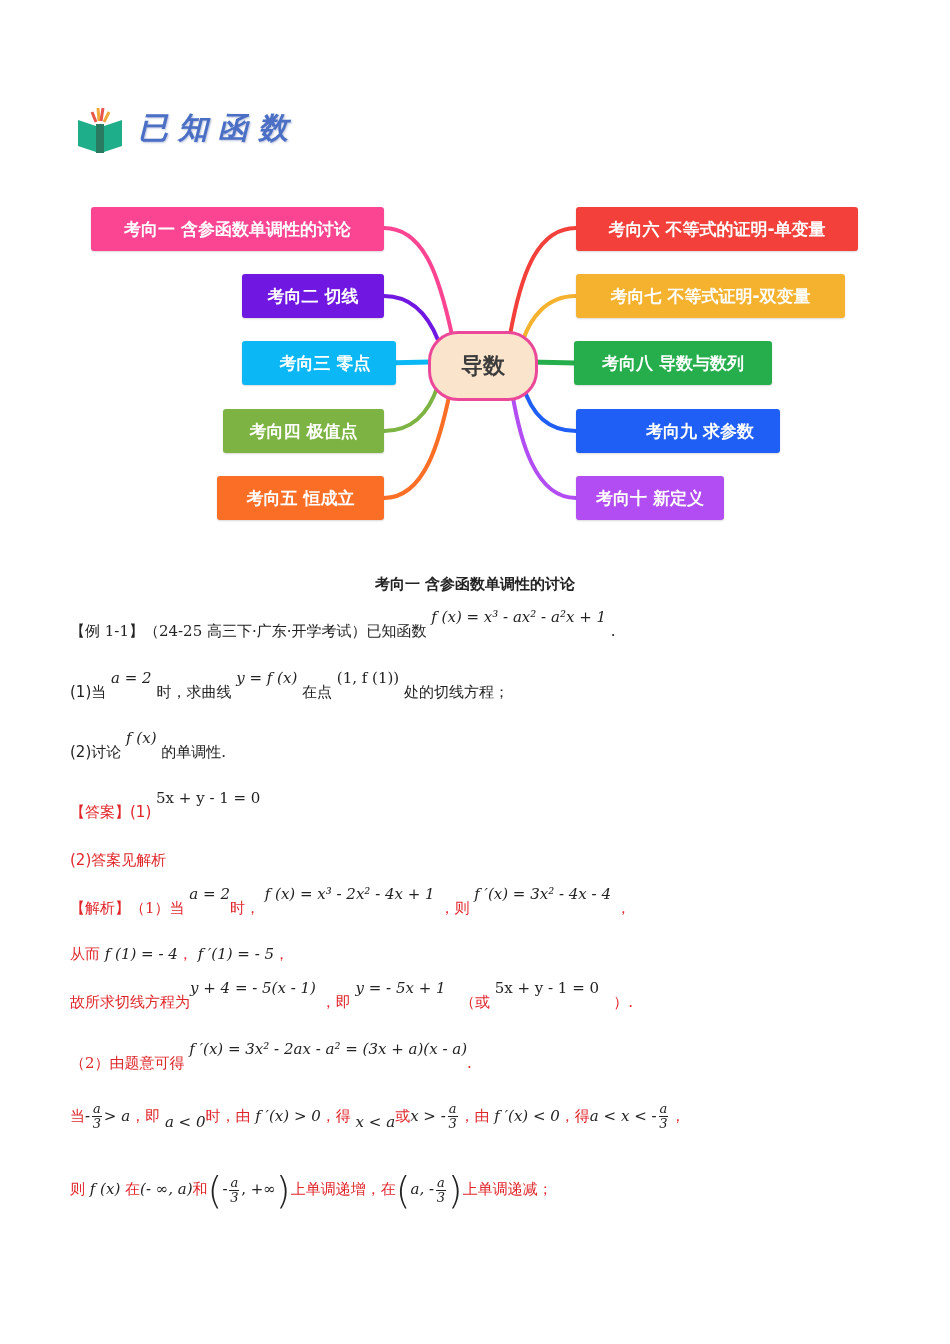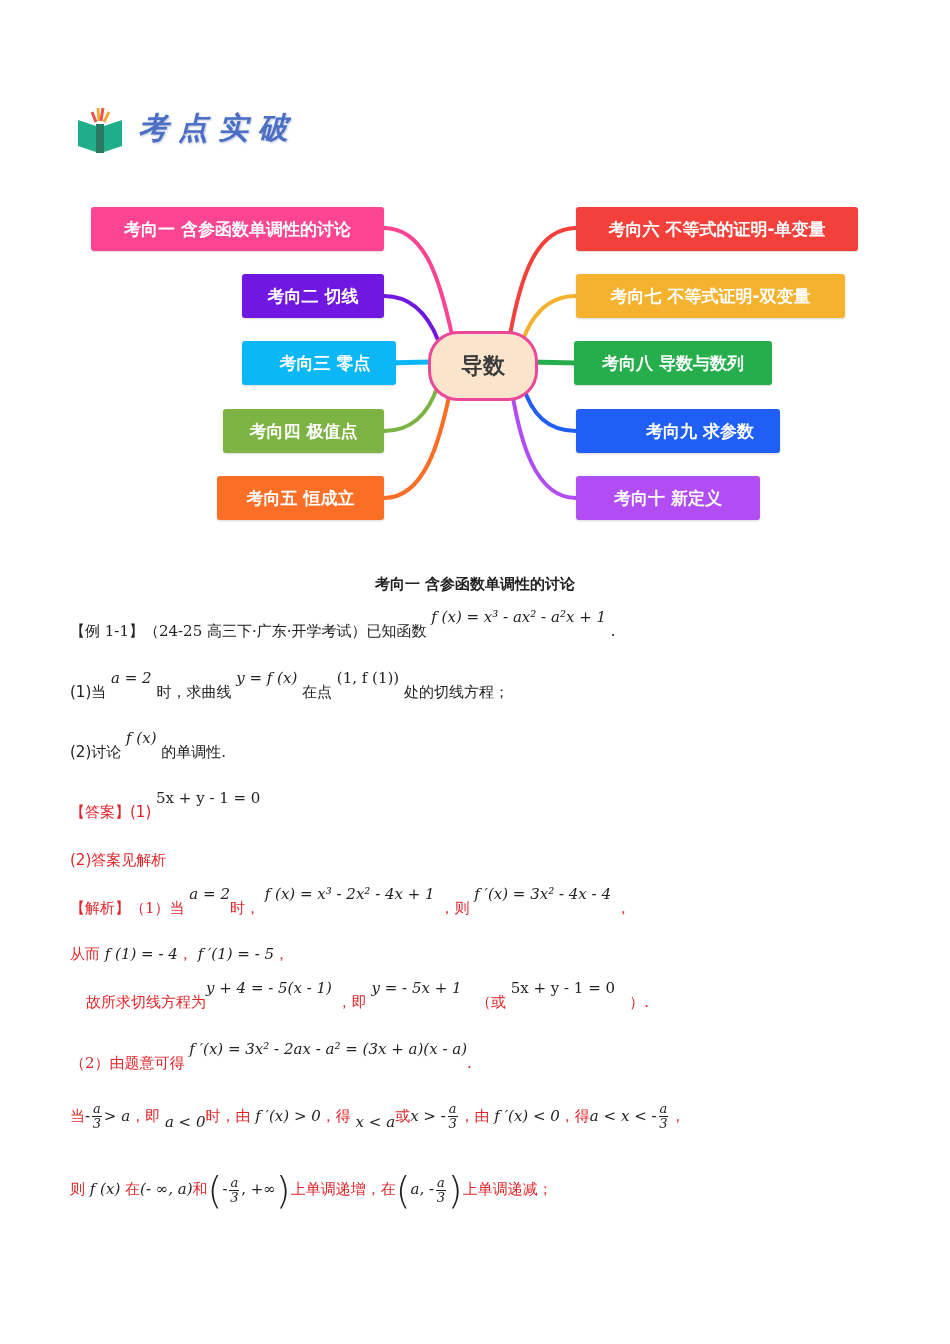--- a/index.html
+++ b/index.html
@@ -40,21 +40,21 @@
   <svg width="48" height="50" viewBox="0 0 48 50">
     <path d="M16 8 L20 18" stroke="#e8564a" stroke-width="3"></path>
     <path d="M22 4 L23 17" stroke="#f3a93a" stroke-width="3"></path>
     <path d="M27 4 L25 17" stroke="#e8564a" stroke-width="3"></path>
     <path d="M33 8 L28 18" stroke="#f3a93a" stroke-width="3"></path>
     <path d="M2 16 L20 22 L20 48 L2 42 Z" fill="#1fae8a"></path>
     <path d="M46 16 L28 22 L28 48 L46 42 Z" fill="#1fae8a"></path>
     <rect x="20" y="20" width="8" height="29" fill="#2a7a62"></rect>
   </svg>
 </div>
-<div class="abs logo-title">考点实破</div>
+<div class="abs logo-title">已知函数</div>
 
 <svg class="links" width="950" height="540">
   <path d="M384 228 C425 228, 440 280, 452 335" stroke="#fb4592" stroke-width="4" fill="none"></path>
   <path d="M384 296 C415 296, 430 320, 438 340" stroke="#7018e2" stroke-width="4" fill="none"></path>
   <path d="M384 363 L430 362" stroke="#0bb8f5" stroke-width="5" fill="none"></path>
   <path d="M384 431 C415 431, 430 410, 438 385" stroke="#7cb342" stroke-width="4" fill="none"></path>
   <path d="M384 498 C425 498, 440 440, 450 392" stroke="#fb6e26" stroke-width="4" fill="none"></path>
   <path d="M576 228 C535 228, 520 280, 510 335" stroke="#f4403a" stroke-width="4" fill="none"></path>
   <path d="M576 296 C545 296, 530 320, 523 340" stroke="#f5b22e" stroke-width="4" fill="none"></path>
   <path d="M576 363 L530 362" stroke="#26ae4d" stroke-width="5" fill="none"></path>
@@ -67,21 +67,21 @@
 <div class="node" style="left:242px;top:341px;width:142px;background:#0bb8f5;padding-left:12px;">考向三 零点</div>
 <div class="node" style="left:223px;top:409px;width:161px;background:#7cb342;">考向四 极值点</div>
 <div class="node" style="left:217px;top:476px;width:167px;background:#fb6e26;">考向五  恒成立</div>
 
 <div class="center-node">导数</div>
 
 <div class="node" style="left:576px;top:207px;width:282px;background:#f4403a;">考向六 不等式的证明-单变量</div>
 <div class="node" style="left:576px;top:274px;width:269px;background:#f5b22e;">考向七  不等式证明-双变量</div>
 <div class="node" style="left:574px;top:341px;width:198px;background:#26ae4d;">考向八 导数与数列</div>
 <div class="node" style="left:576px;top:409px;width:160px;background:#1f5ff5;padding-left:44px;">考向九 求参数</div>
-<div class="node" style="left:576px;top:476px;width:184px;background:#b14df2;">考向十 新定义</div>
+<div class="node" style="left:576px;top:476px;width:148px;background:#b14df2;">考向十 新定义</div>
 
 <div class="abs section-title">考向一  含参函数单调性的讨论</div>
 
 <div class="line" style="top:622px;">
   <span>【例 1-1】</span><span>（24-25 高三下·广东·开学考试）已知函数</span>
   <span class="m sup">f (x) = x³ - ax² - a²x + 1</span>
   <span>.</span>
 </div>
 
 <div class="line" style="top:683px;">
@@ -114,21 +114,21 @@
   <span class="m sup">f ′(x) = 3x² - 4x - 4</span>
   <span>，</span>
 </div>
 
 <div class="line red" style="top:945px;">
   <span>从而</span>
   <span class="m">f (1) = - 4</span><span>，</span>
   <span class="m">f ′(1) = - 5</span><span>，</span>
 </div>
 
-<div class="line red" style="top:993px;margin-left:16px;">
+<div class="line red" style="top:993px;">
   <span>故所求切线方程为</span><span class="m sup">y + 4 = - 5(x - 1)</span>
   <span>，即</span>
   <span class="m sup">y = - 5x + 1</span>
   &nbsp;&nbsp;<span>（或</span>
   <span class="m sup" style="font-style:normal">5x + y - 1 = 0</span>
   &nbsp;&nbsp;<span>）.</span>
 </div>
 
 <div class="line red" style="top:1054px;">
   <span>（2）由题意可得</span>

